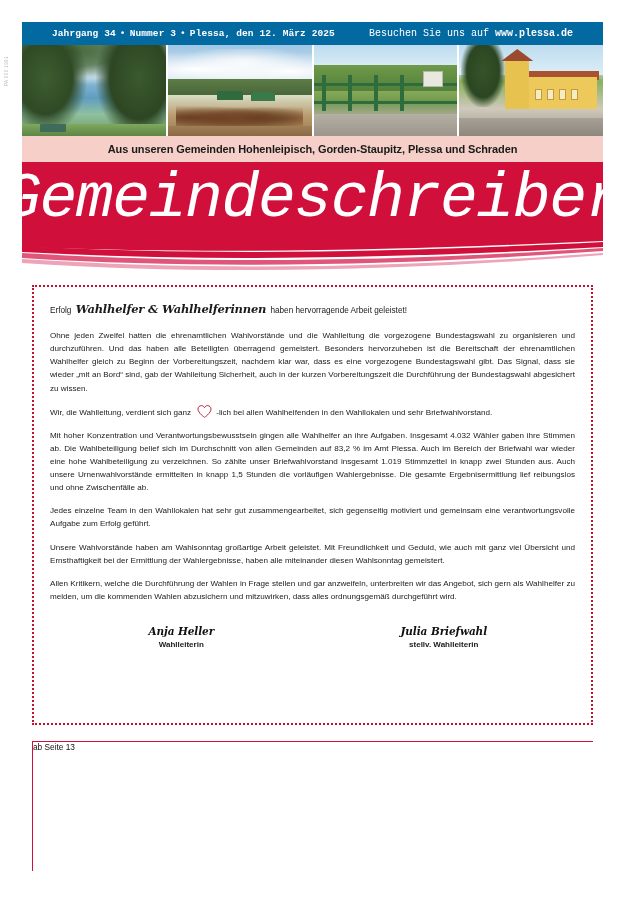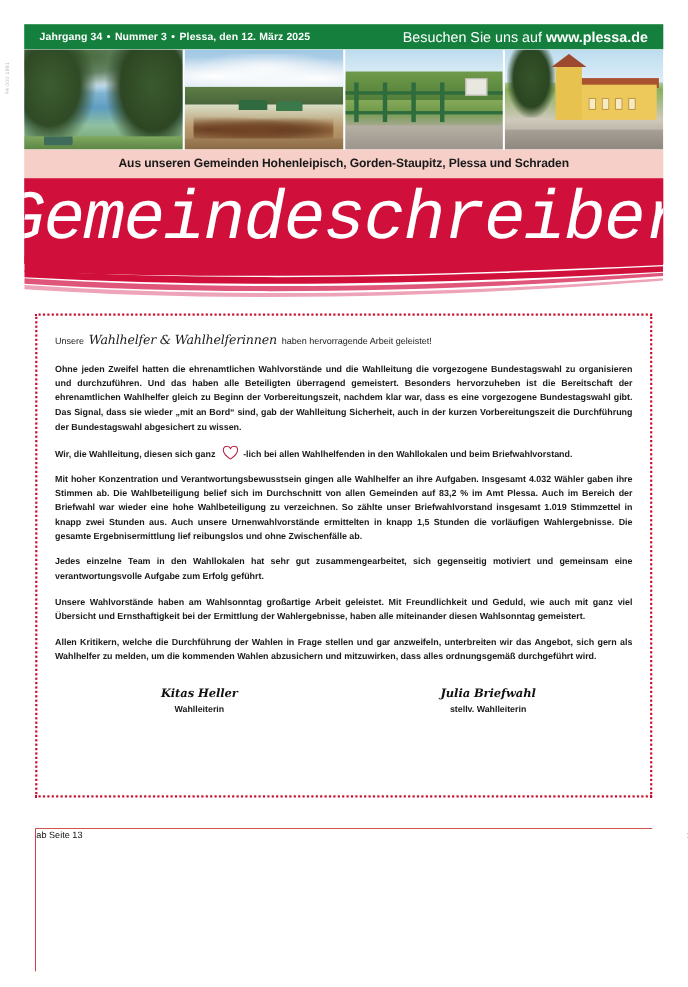--- a/index.html
+++ b/index.html
@@ -39,40 +39,41 @@
     font-family: "Liberation Sans", sans-serif;
   }
 
   
   .topbar {
     position: absolute;
     left: 22px;
     top: 22px;
     width: 581px;
     height: 23px;
-    background: #15803d;
+    background: #0369a1;
     color: #ffffff;
     display: flex;
     align-items: center;
     justify-content: space-between;
-    padding: 0 14px;
+    padding: 0 30px;
     box-sizing: border-box;
+    font-family: Liberation Mono, monospace;
   }
   .topbar-left {
     font-size: 9.5px;
     font-weight: bold;
     letter-spacing: 0.1px;
     white-space: nowrap;
   }
   .topbar-left .dot {
     padding: 0 4px;
     font-weight: bold;
   }
   .topbar-right {
-    font-size: 13px;
+    font-size: 10px;
     white-space: nowrap;
   }
   .topbar-right b { font-weight: bold; }
 
   
   .photostrip {
     position: absolute;
     left: 22px;
     top: 45px;
     width: 581px;
@@ -227,32 +228,31 @@
   }
   .art-lead {
     font-size: 8.2px;
     color: #1a1a1a;
     margin: 2px 0 12px 0;
     line-height: 1.4;
   }
   .art-lead .script {
     font-family: "DejaVu Serif", serif;
     font-style: italic;
-    font-weight: normal;
+    font-weight: bold;
     font-size: 11.5px;
     letter-spacing: -0.2px;
     padding: 0 2px;
   }
   .art-p {
     font-size: 8.1px;
     color: #1a1a1a;
     line-height: 1.62;
     text-align: justify;
     margin: 0 0 10px 0;
-    font-weight: bold;
   }
   .art-p.thanks {
     text-align: justify;
   }
   .heart-inline {
     display: inline-block;
     vertical-align: -3px;
     width: 15px;
     height: 13px;
     margin: 0 4px;
@@ -292,23 +292,22 @@
 
   
   .toc {
     position: absolute;
     left: 32px;
     top: 741px;
     width: 561px;
     height: 130px;
     border: 1.3px solid #d0103a;
     box-sizing: border-box;
-    background: #bef264;
+    background: #7dd3fc;
     padding: 7px 12px 6px 12px;
-    margin-top: 12px;
   }
   .toc-title {
     font-size: 9px;
     font-weight: bold;
     color: #d0103a;
     margin-bottom: 6px;
   }
   .toc-cols {
     display: flex;
   }
@@ -424,43 +423,43 @@
       <path d="M0,0 L581,0 L581,8 C400,16 220,22 0,14 Z" fill="#d0103a"></path>
       <path d="M0,13 C200,24 400,18 581,9 L581,14 C400,24 200,30 0,19 Z" fill="#d0103a"></path>
       <path d="M0,20 C210,33 410,26 581,15 L581,18 C410,30 210,38 0,25 Z" fill="#e0557a"></path>
       <path d="M0,26 C215,40 415,32 581,20 L581,22 C415,35 215,44 0,30 Z" fill="#eda3b8"></path>
     </svg>
   </div>
 
   <div class="article">
 
     <p class="art-lead">
-      <span>Unsere </span><span class="script">Wahlhelfer &amp; Wahlhelferinnen</span><span> haben hervorragende Arbeit geleistet!</span>
+      <span>Erfolg </span><span class="script">Wahlhelfer &amp; Wahlhelferinnen</span><span> haben hervorragende Arbeit geleistet!</span>
     </p>
 
     <p class="art-p">Ohne jeden Zweifel hatten die ehrenamtlichen Wahlvorstände und die Wahlleitung die vorgezogene Bundestagswahl zu organisieren und durchzuführen. Und das haben alle Beteiligten überragend gemeistert. Besonders hervorzuheben ist die Bereitschaft der ehrenamtlichen Wahlhelfer gleich zu Beginn der Vorbereitungszeit, nachdem klar war, dass es eine vorgezogene Bundestagswahl gibt. Das Signal, dass sie wieder „mit an Bord“ sind, gab der Wahlleitung Sicherheit, auch in der kurzen Vorbereitungszeit die Durchführung der Bundestagswahl abgesichert zu wissen.</p>
 
     <p class="art-p thanks">
-      <span>Wir, die Wahlleitung, diesen sich ganz </span><span class="heart-inline"><svg width="15" height="13" viewBox="0 0 24 21" xmlns="http://www.w3.org/2000/svg">
+      <span>Wir, die Wahlleitung, verdient sich ganz </span><span class="heart-inline"><svg width="15" height="13" viewBox="0 0 24 21" xmlns="http://www.w3.org/2000/svg">
             <path d="M12 20 C12 20 1.5 12.8 1.5 6.6 C1.5 3.2 4.1 1 6.9 1 C9.2 1 11.1 2.4 12 4.3 C12.9 2.4 14.8 1 17.1 1 C19.9 1 22.5 3.2 22.5 6.6 C22.5 12.8 12 20 12 20 Z" fill="none" stroke="#b8213f" stroke-width="1.6"></path>
-          </svg></span><span>-lich bei allen Wahlhelfenden in den Wahllokalen und beim Briefwahlvorstand.</span>
+          </svg></span><span>-lich bei allen Wahlhelfenden in den Wahllokalen und sehr Briefwahlvorstand.</span>
     </p>
 
     <p class="art-p">Mit hoher Konzentration und Verantwortungsbewusstsein gingen alle Wahlhelfer an ihre Aufgaben. Insgesamt 4.032 Wähler gaben ihre Stimmen ab. Die Wahlbeteiligung belief sich im Durchschnitt von allen Gemeinden auf 83,2 % im Amt Plessa. Auch im Bereich der Briefwahl war wieder eine hohe Wahlbeteiligung zu verzeichnen. So zählte unser Briefwahlvorstand insgesamt 1.019 Stimmzettel in knapp zwei Stunden aus. Auch unsere Urnenwahlvorstände ermittelten in knapp 1,5 Stunden die vorläufigen Wahlergebnisse. Die gesamte Ergebnisermittlung lief reibungslos und ohne Zwischenfälle ab.</p>
 
     <p class="art-p">Jedes einzelne Team in den Wahllokalen hat sehr gut zusammengearbeitet, sich gegenseitig motiviert und gemeinsam eine verantwortungsvolle Aufgabe zum Erfolg geführt.</p>
 
     <p class="art-p">Unsere Wahlvorstände haben am Wahlsonntag großartige Arbeit geleistet. Mit Freundlichkeit und Geduld, wie auch mit ganz viel Übersicht und Ernsthaftigkeit bei der Ermittlung der Wahlergebnisse, haben alle miteinander diesen Wahlsonntag gemeistert.</p>
 
 
     <p class="art-p">Allen Kritikern, welche die Durchführung der Wahlen in Frage stellen und gar anzweifeln, unterbreiten wir das Angebot, sich gern als Wahlhelfer zu melden, um die kommenden Wahlen abzusichern und mitzuwirken, dass alles ordnungsgemäß durchgeführt wird.</p>
 
     <div class="signatures">
       <div class="sig">
-        <div class="name">Kitas Heller</div>
+        <div class="name">Anja Heller</div>
         <div class="role">Wahlleiterin</div>
       </div>
       <div class="sig">
         <div class="name">Julia Briefwahl</div>
         <div class="role">stellv. Wahlleiterin</div>
       </div>
     </div>
 
   </div>
 

